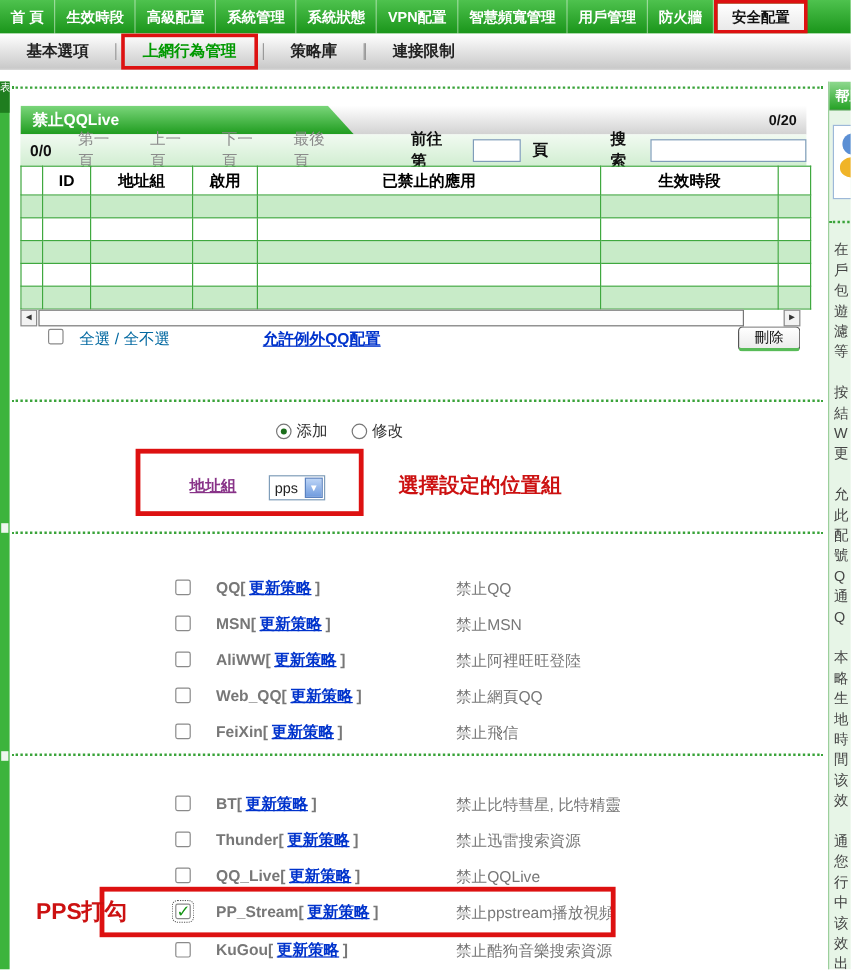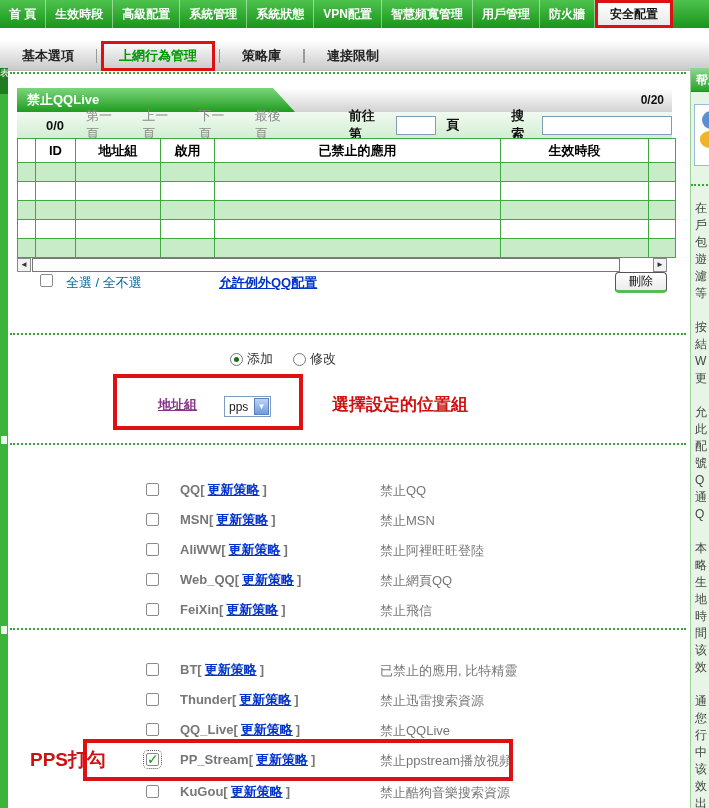--- a/index.html
+++ b/index.html
@@ -23,21 +23,21 @@
     border-right:1px solid rgba(255,255,255,.45);
     white-space:nowrap; cursor:pointer;
   }
   .topnav-item.active {
     background:linear-gradient(#ffffff,#e9e9e9);
     color:#111; border:3px solid #dd1111; padding:0 12px;
   }
 
   
   .subnav {
-    left:0; top:41px; width:709px; height:30px;
+    left:0; top:28px; width:709px; height:30px;
     background:linear-gradient(#ffffff,#c9c9c9);
     display:flex; align-items:center; border-bottom:1px solid #bbb;
   }
   .subnav-item {
     font-size:13px; font-weight:bold; color:#222;
     padding:3px 15px; margin:0 4px; white-space:nowrap; cursor:pointer;
     border:3px solid transparent;
   }
   .subnav-sep { width:1px; height:14px; background:#9a9a9a; }
   .subnav-item.active { color:#009900; border-color:#dd1111; }
@@ -83,21 +83,21 @@
   }
   .banner-counter {
     position:absolute; right:8px; top:0; height:24px; line-height:24px;
     font-weight:bold; font-size:12px; color:#111;
   }
   .pager {
     left:17px; top:112px; width:655px; height:26px;
     background:linear-gradient(#f1faf1,#d2eed2);
     display:flex; align-items:center; font-size:13px; color:#111;
   }
-  .pager .ratio { margin-left:29px; font-weight:bold; }
+  .pager .ratio { margin-left:8px; font-weight:bold; }
   .pager .plink { color:#8a8a8a; margin-left:22px; cursor:pointer; }
   .pager .goto-label { margin-left:60px; font-weight:bold; }
   .pager .page-label { margin-left:10px; font-weight:bold; }
   .pager .search-label { margin-left:52px; font-weight:bold; }
   .tin { border:1px solid #7f9db9; background:#fff; height:19px; font-size:12px; padding:0 2px; }
   .tin.page { width:40px; margin-left:10px; }
   .tin.search { width:130px; margin-left:8px; }
 
   table.lst { position:absolute; left:17px; top:138px; border-collapse:collapse; table-layout:fixed; }
   table.lst th, table.lst td { border:1px solid #3fa83f; overflow:hidden; }
@@ -333,21 +333,21 @@
   <span class="cb"></span>
   <span class="app-label"><span>FeiXin[</span><span class="blue-link">更新策略</span><span>]</span></span>
   <span class="app-desc">禁止飛信</span>
 </div>
 
 <div class="abs dotted" style="top:628px;"></div>
 
 <div class="app-row" style="top:661px;">
   <span class="cb"></span>
   <span class="app-label"><span>BT[</span><span class="blue-link">更新策略</span><span>]</span></span>
-  <span class="app-desc">已禁止的應用, 比特精靈</span>
+  <span class="app-desc">禁止比特彗星, 比特精靈</span>
 </div>
 <div class="app-row" style="top:691px;">
   <span class="cb"></span>
   <span class="app-label"><span>Thunder[</span><span class="blue-link">更新策略</span><span>]</span></span>
   <span class="app-desc">禁止迅雷搜索資源</span>
 </div>
 <div class="app-row" style="top:721px;">
   <span class="cb"></span>
   <span class="app-label"><span>QQ_Live[</span><span class="blue-link">更新策略</span><span>]</span></span>
   <span class="app-desc">禁止QQLive</span>

